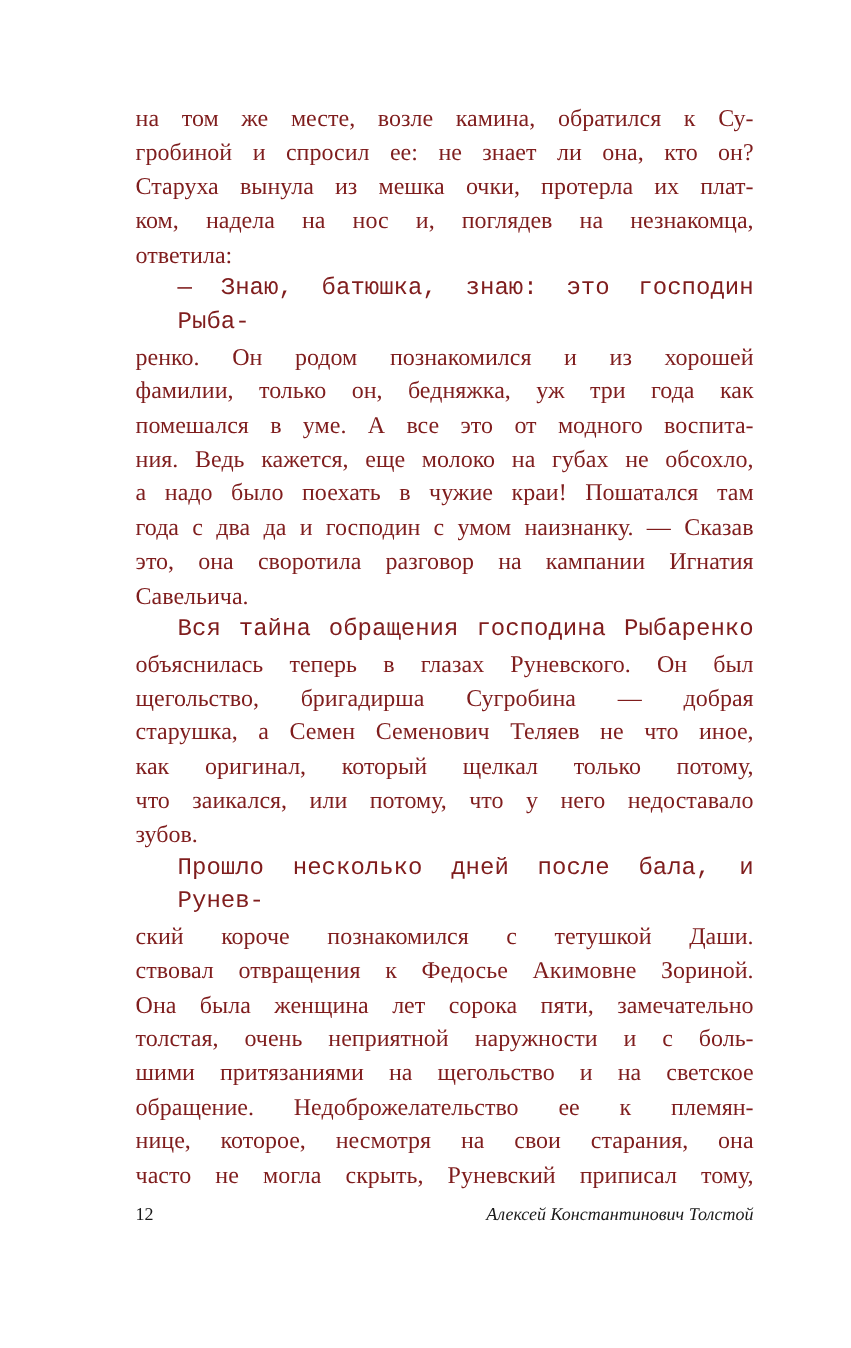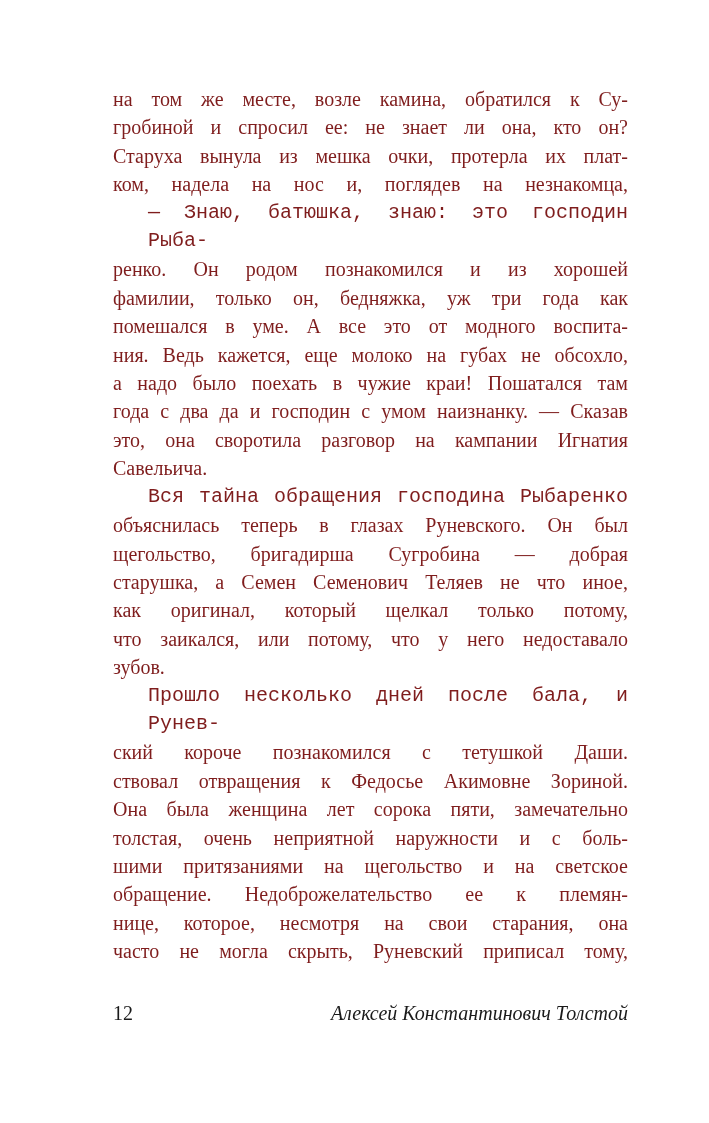--- a/index.html
+++ b/index.html
@@ -38,37 +38,38 @@
     font-family: Liberation Mono, monospace;
   }
   .footer {
     position: absolute;
     left: 113px;
     top: 1001px;
     width: 515px;
     display: flex;
     justify-content: space-between;
     align-items: flex-end;
-    font-size: 20px;
+    font-size: 15px;
     line-height: 24px;
     color: #1a1a1a;
   }
   .footer .author {
     font-style: italic;
   }
 </style>
 </head>
 <body>
 
 <div class="page">
   <main class="text-block">
       <div class="line just">на том же месте, возле камина, обратился к Су-</div>
       <div class="line just">гробиной и спросил ее: не знает ли она, кто он?</div>
       <div class="line just">Старуха вынула из мешка очки, протерла их плат-</div>
       <div class="line just">ком, надела на нос и, поглядев на незнакомца,</div>
+      <div class="line">ответила:</div>
       <div class="line just indent">— Знаю, батюшка, знаю: это господин Рыба-</div>
       <div class="line just">ренко. Он родом познакомился и из хорошей</div>
       <div class="line just">фамилии, только он, бедняжка, уж три года как</div>
       <div class="line just">помешался в уме. А все это от модного воспита-</div>
       <div class="line just">ния. Ведь кажется, еще молоко на губах не обсохло,</div>
       <div class="line just">а надо было поехать в чужие краи! Пошатался там</div>
       <div class="line just">года с два да и господин с умом наизнанку. — Сказав</div>
       <div class="line just">это, она своротила разговор на кампании Игнатия</div>
       <div class="line">Савельича.</div>
       <div class="line just indent">Вся тайна обращения господина Рыбаренко</div>

